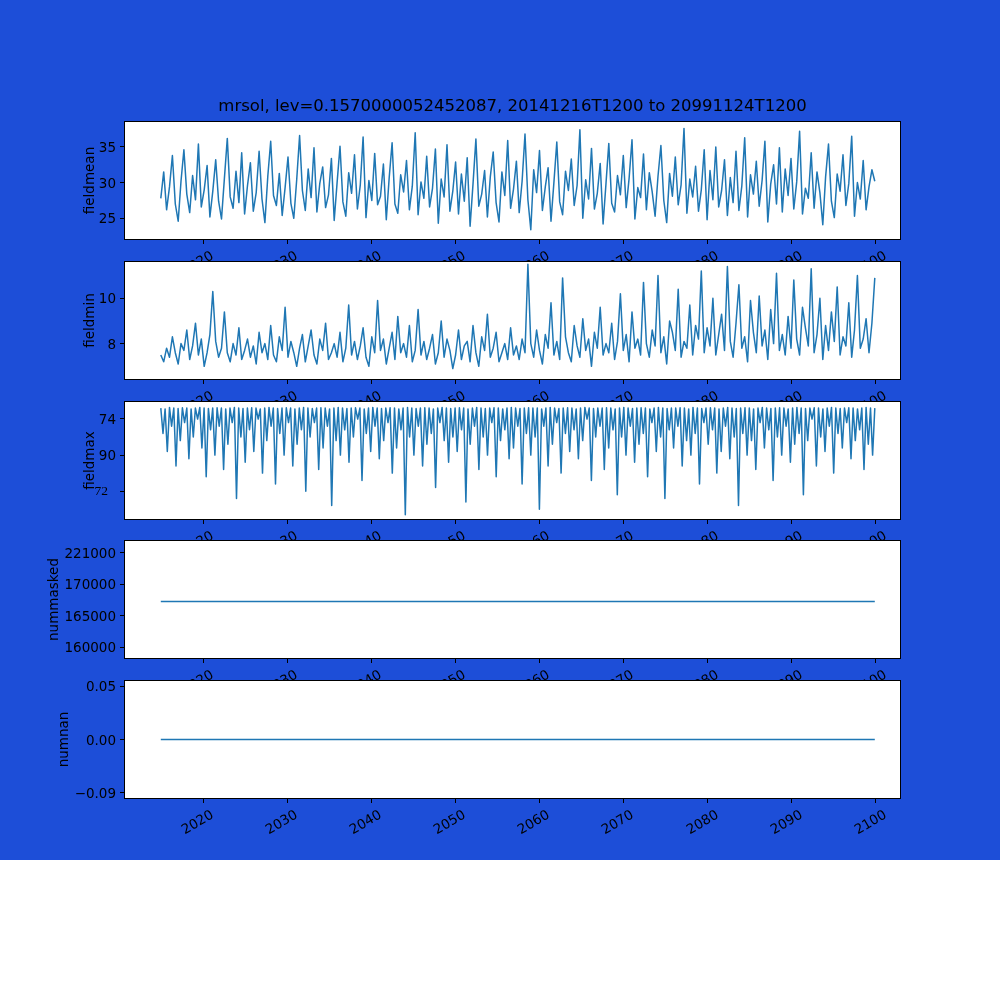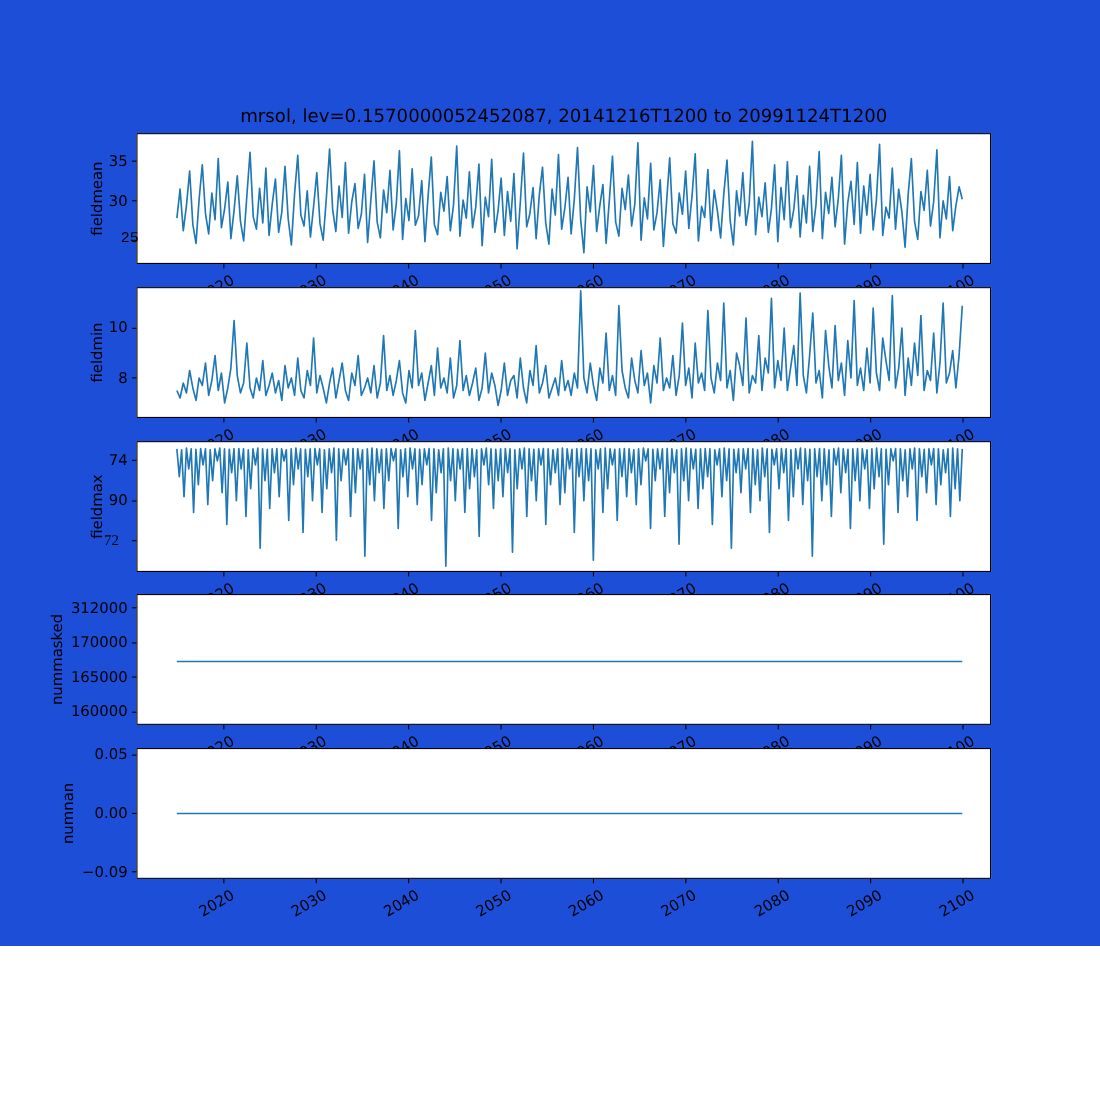--- a/index.html
+++ b/index.html
@@ -45,21 +45,21 @@
       <svg width="775" height="117" viewBox="0 0 775 117">
         <polyline points="35.8,60.4 749.8,60.4" fill="none" stroke="#1f77b4" stroke-width="1.5" stroke-linejoin="round"></polyline>
       </svg>
     </div>
   <div class="axes" style="left: 124px; top: 680px; width: 775px; height: 117px;">
       <svg width="775" height="117" viewBox="0 0 775 117">
         <polyline points="35.8,58.5 749.8,58.5" fill="none" stroke="#1f77b4" stroke-width="1.5" stroke-linejoin="round"></polyline>
       </svg>
     </div>
 <div class="tickmark" style="left: 120px; top: 217.811px; width: 4px; height: 1px;"></div>
-    <div class="ytick-label" style="left: 56px; top: 210.311px; font-family: Liberation Mono, monospace;">25</div>
+    <div class="ytick-label" style="left: 46px; top: 210.311px;">25</div>
     <div class="tickmark" style="left: 120px; top: 182.14px; width: 4px; height: 1px;"></div>
     <div class="ytick-label" style="left: 46px; top: 174.64px;">30</div>
     <div class="tickmark" style="left: 120px; top: 146.47px; width: 4px; height: 1px;"></div>
     <div class="ytick-label" style="left: 46px; top: 138.97px;">35</div>
     <div class="ylabel" style="left: 9px; top: 172px; transform: rotate(-90deg);">fieldmean</div>
     <div class="strip clipped" style="left: 124px; top: 240px; width: 777px; height: 21px;">
       <div class="tickmark" style="left: 78.6725px; top: 0px; width: 1px; height: 4px;"></div>
       <div class="xtick-label" style="left: -25.8275px; top: 7px;">2020</div>
       <div class="tickmark" style="left: 162.729px; top: 0px; width: 1px; height: 4px;"></div>
       <div class="xtick-label" style="left: 58.2289px; top: 7px;">2030</div>
@@ -130,21 +130,21 @@
       <div class="tickmark" style="left: 751.124px; top: 0px; width: 1px; height: 4px;"></div>
       <div class="xtick-label" style="left: 646.624px; top: 7px;">2100</div>
     </div>
     <div class="tickmark" style="left: 120px; top: 646.806px; width: 4px; height: 1px;"></div>
     <div class="ytick-label" style="left: 46px; top: 639.306px;">160000</div>
     <div class="tickmark" style="left: 120px; top: 615.355px; width: 4px; height: 1px;"></div>
     <div class="ytick-label" style="left: 46px; top: 607.855px;">165000</div>
     <div class="tickmark" style="left: 120px; top: 583.903px; width: 4px; height: 1px;"></div>
     <div class="ytick-label" style="left: 46px; top: 576.403px;">170000</div>
     <div class="tickmark" style="left: 120px; top: 552.452px; width: 4px; height: 1px;"></div>
-    <div class="ytick-label" style="left: 46px; top: 544.952px;">312000</div>
+    <div class="ytick-label" style="left: 46px; top: 544.952px;">221000</div>
     <div class="ylabel" style="left: -27px; top: 591px; transform: rotate(-90deg);">nummasked</div>
     <div class="strip clipped" style="left: 124px; top: 659px; width: 777px; height: 21px;">
       <div class="tickmark" style="left: 78.6725px; top: 0px; width: 1px; height: 4px;"></div>
       <div class="xtick-label" style="left: -25.8275px; top: 7px;">2020</div>
       <div class="tickmark" style="left: 162.729px; top: 0px; width: 1px; height: 4px;"></div>
       <div class="xtick-label" style="left: 58.2289px; top: 7px;">2030</div>
       <div class="tickmark" style="left: 246.785px; top: 0px; width: 1px; height: 4px;"></div>
       <div class="xtick-label" style="left: 142.285px; top: 7px;">2040</div>
       <div class="tickmark" style="left: 330.842px; top: 0px; width: 1px; height: 4px;"></div>
       <div class="xtick-label" style="left: 226.342px; top: 7px;">2050</div>

